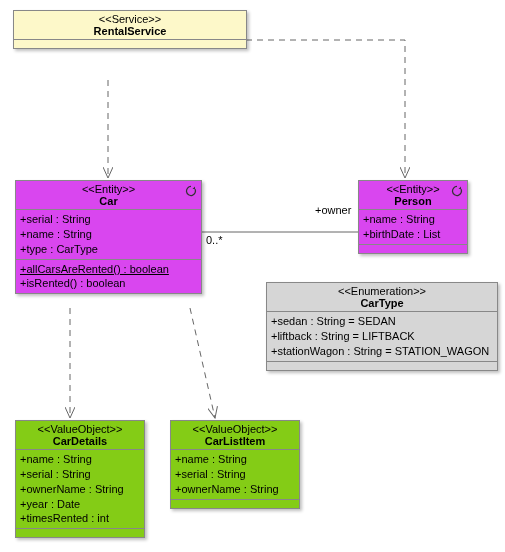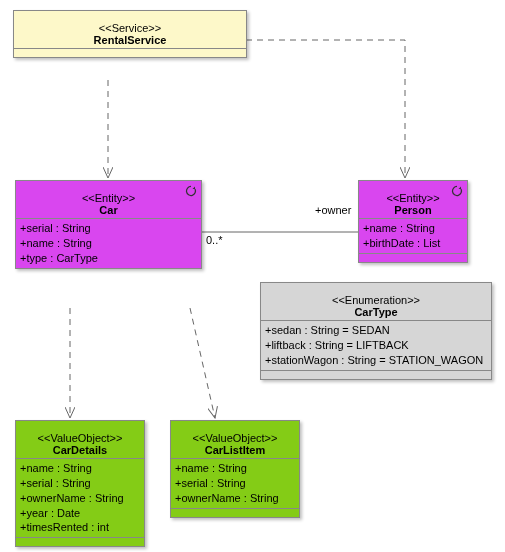--- a/index.html
+++ b/index.html
@@ -16,21 +16,21 @@
     position: absolute;
     border: 1px solid #888;
     box-shadow: 2px 2px 3px rgba(0,0,0,0.25);
     background: #fff;
   }
   .section {
     border-bottom: 1px solid #888;
     padding: 2px 4px;
   }
   .section:last-child { border-bottom: none; }
-  .header { text-align: center; margin-top: 9px; }
+  .header { text-align: center; }
   .stereo { }
   .title { font-weight: bold; }
   .attr, .op { text-align: left; line-height: 1.35; white-space: nowrap; }
   .underline { text-decoration: underline; }
   .svglayer {
     position: absolute;
     left: 0; top: 0;
     width: 505px; height: 552px;
     pointer-events: none;
   }
@@ -90,39 +90,43 @@
   </svg>
   <div class="section header">
     <div class="stereo">&lt;&lt;Entity&gt;&gt;</div>
     <div class="title">Car</div>
   </div>
   <div class="section">
     <div class="attr">+serial : String</div>
     <div class="attr">+name : String</div>
     <div class="attr">+type : CarType</div>
   </div>
+  <div class="section">
+    <div class="op underline">+allCarsAreRented() : boolean</div>
+    <div class="op">+isRented() : boolean</div>
+  </div>
 </div>
 
 <div class="box green" style="left:358px; top:180px; width:108px;">
   <svg class="refresh-icon" viewBox="0 0 24 24">
     <path d="M12 3 a9 9 0 1 0 8 5" fill="none" stroke="#333" stroke-width="2.5"></path>
     <path d="M20 3 L20 8 L15 8 Z" fill="#333"></path>
   </svg>
   <div class="section header">
     <div class="stereo">&lt;&lt;Entity&gt;&gt;</div>
     <div class="title">Person</div>
   </div>
   <div class="section">
     <div class="attr">+name : String</div>
     <div class="attr">+birthDate : List</div>
   </div>
   <div class="section" style="height:4px;"></div>
 </div>
 
-<div class="box grey" style="left:260px; top:282px; width:230px;">
+<div class="box grey" style="left:266px; top:282px; width:230px;">
   <div class="section header">
     <div class="stereo">&lt;&lt;Enumeration&gt;&gt;</div>
     <div class="title">CarType</div>
   </div>
   <div class="section">
     <div class="attr">+sedan : String = SEDAN</div>
     <div class="attr">+liftback : String = LIFTBACK</div>
     <div class="attr">+stationWagon : String = STATION_WAGON</div>
   </div>
   <div class="section" style="height:4px;"></div>

